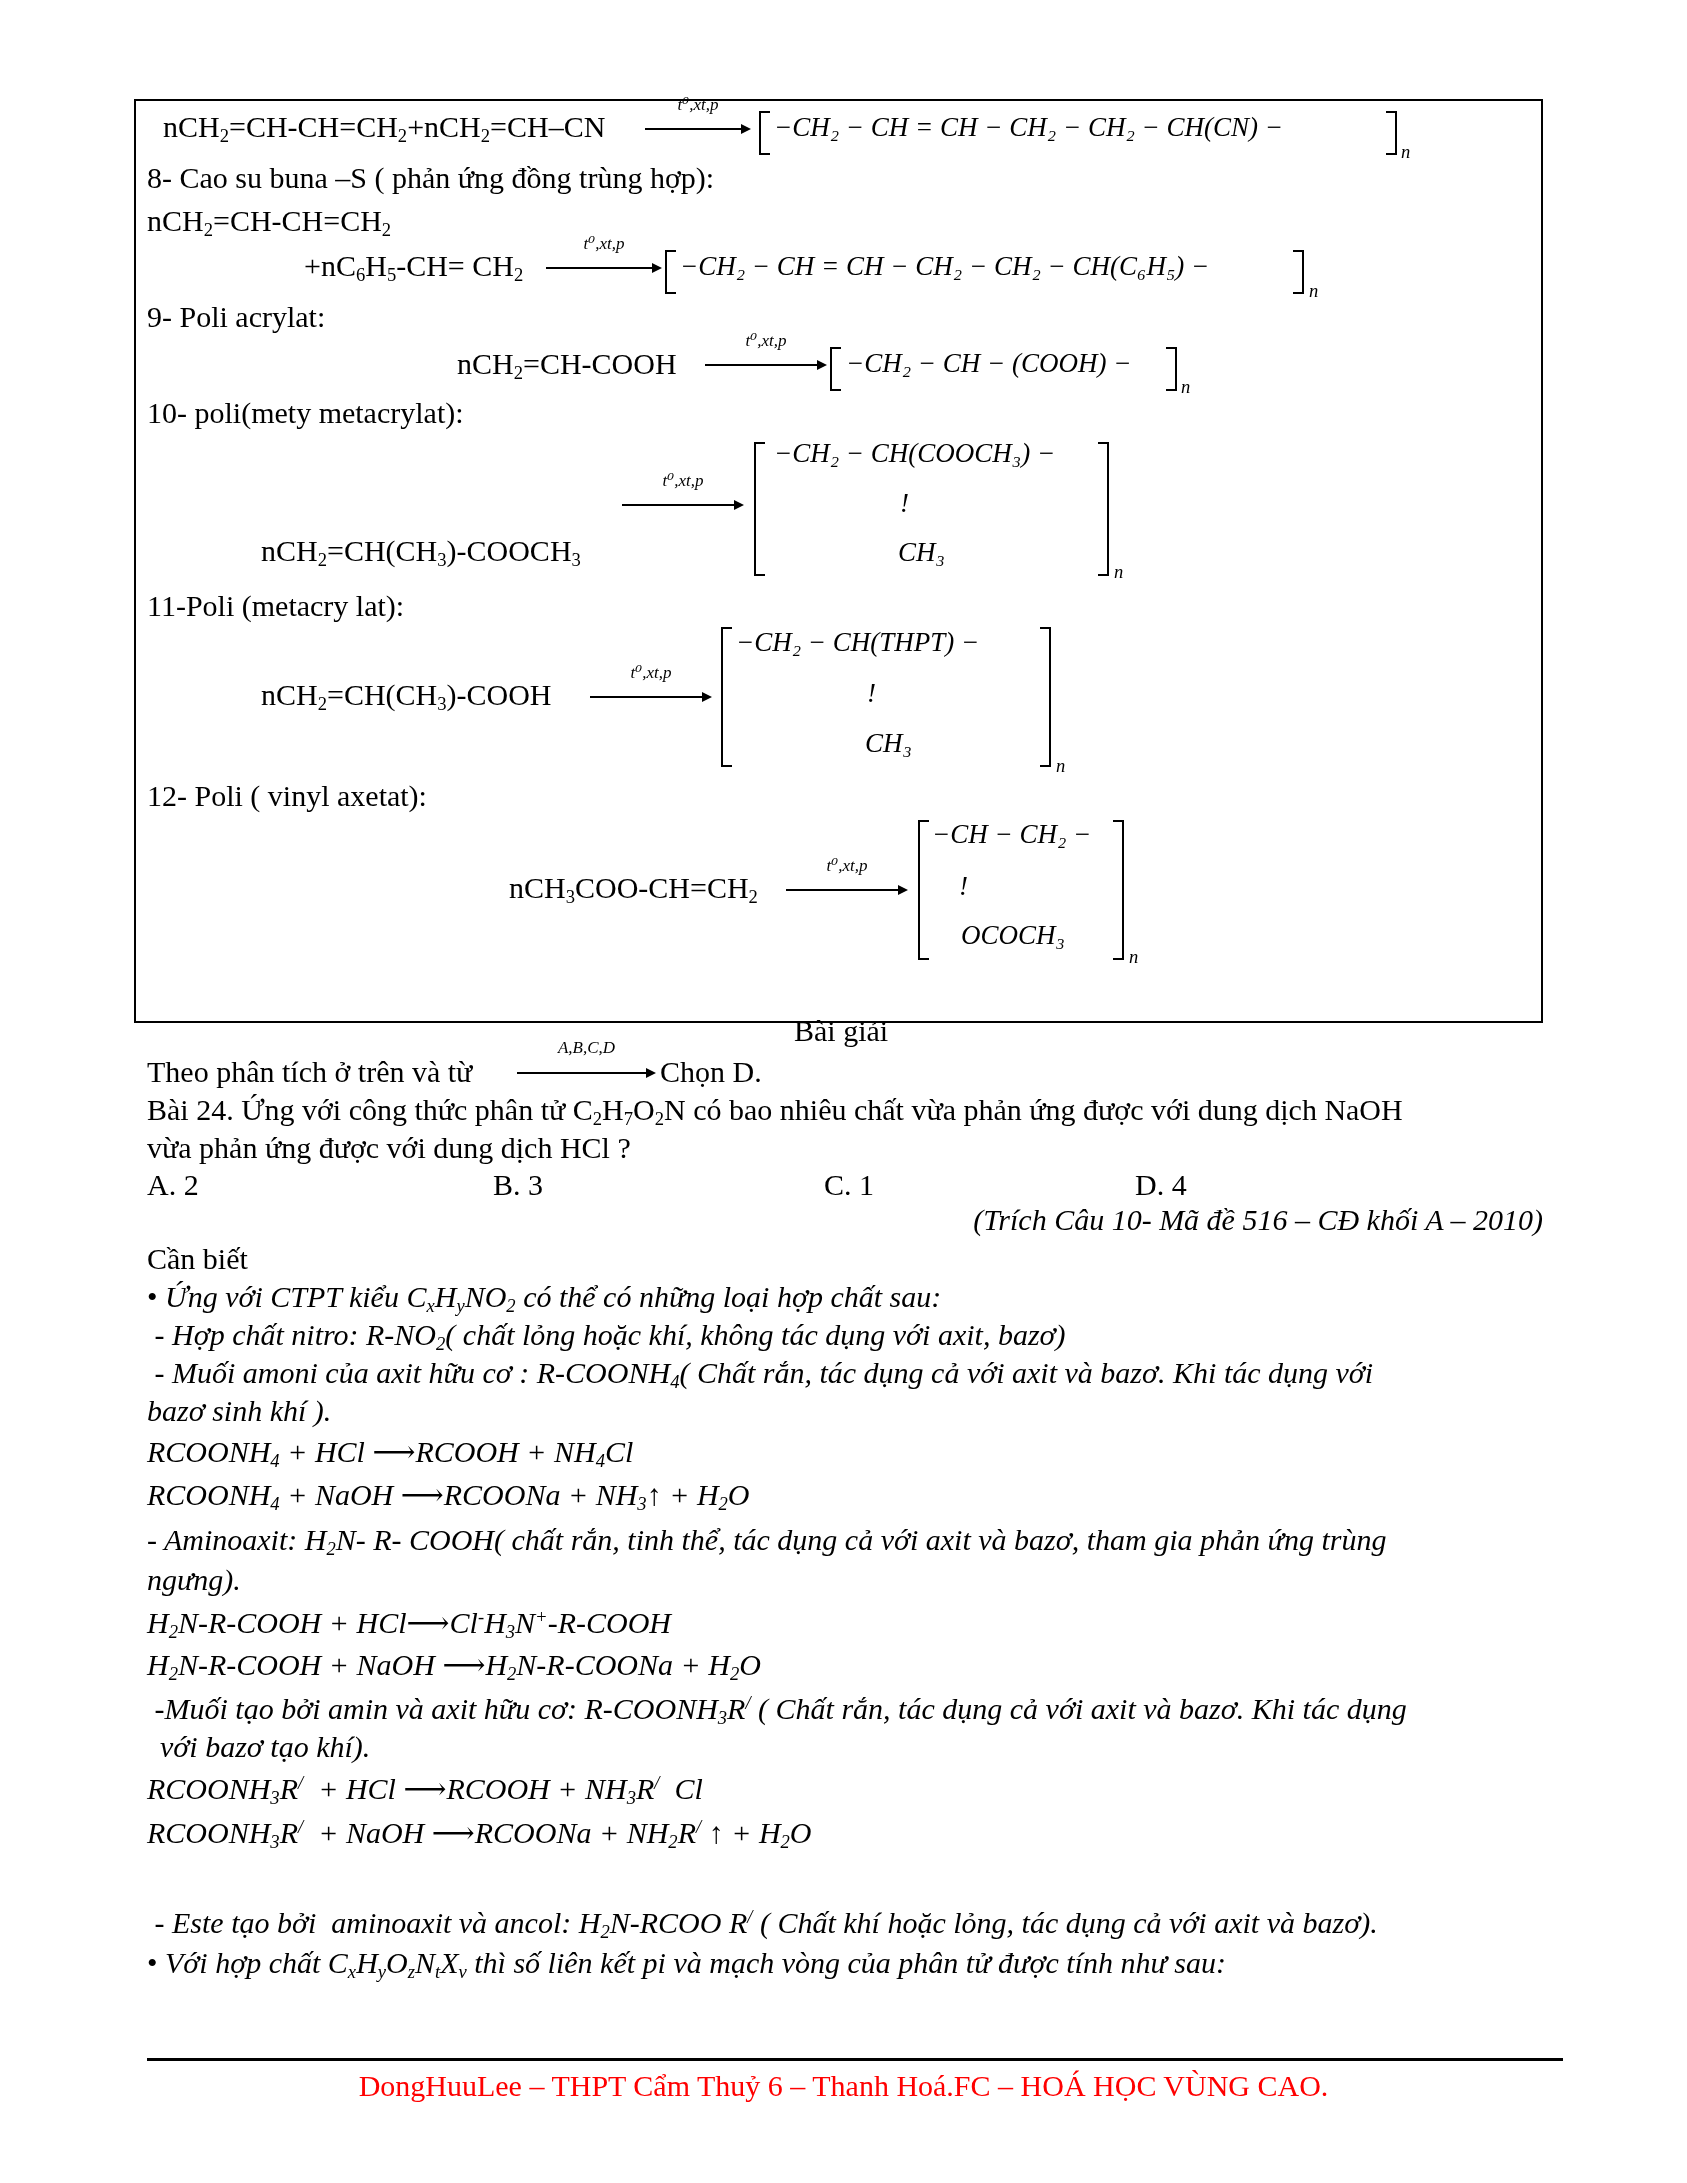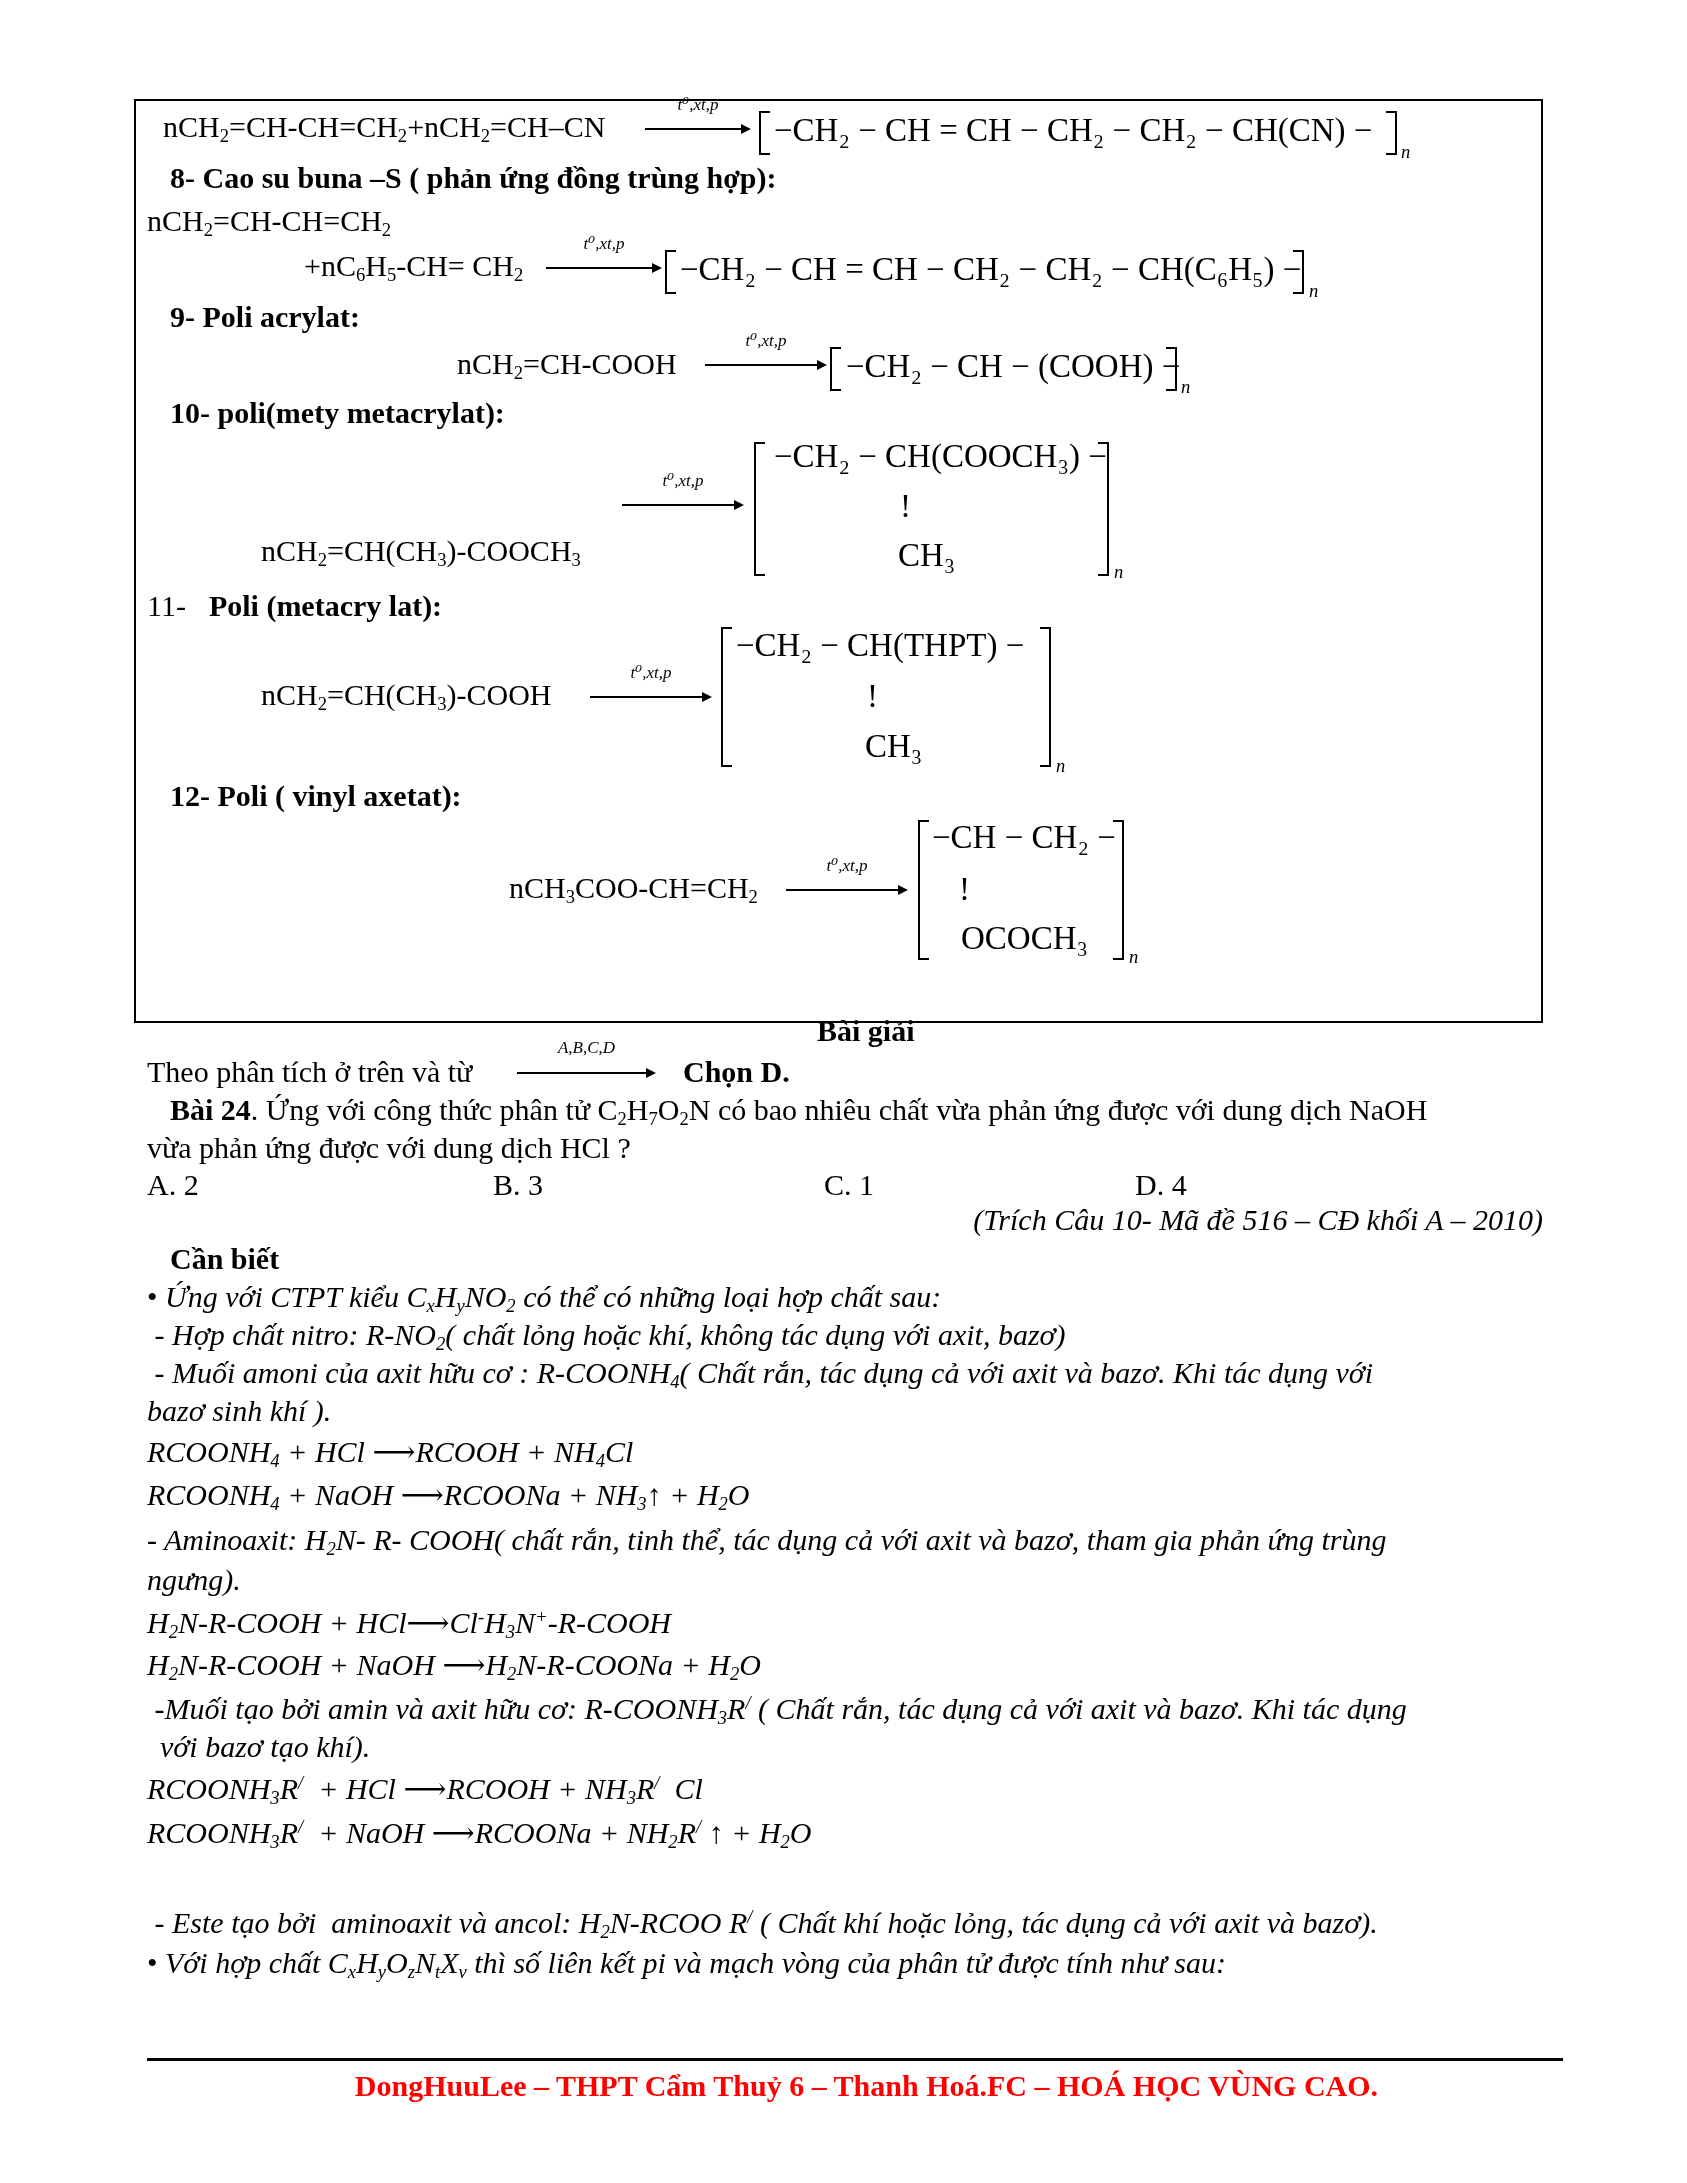--- a/index.html
+++ b/index.html
@@ -1,36 +1,36 @@
 <!DOCTYPE html>
 <html style="font-size:10.6px"><head>
 <meta charset="utf-8">
 <style>
   html, body { margin:0; padding:0; background:#fff; }
   body { width:1687px; height:2183px; position:relative; overflow:hidden;
          font-family:"Liberation Serif", "DejaVu Serif", serif; color:#000; }
   .abs { position:absolute; white-space:nowrap; }
   .t { font-size:30px; line-height:1; }
-  .b { font-weight:bold;margin-left:23px; }
+  .b { font-weight:normal; }
   .i { font-style:italic; }
   sub { font-size:0.62em; vertical-align:-0.28em; line-height:0; }
   sup { font-size:0.62em; vertical-align:0.55em; line-height:0; }
   .box { position:absolute; left:134px; top:99px; width:1405px; height:920px;
          border:2.6px solid #000; box-sizing:content-box; }
   .arrow { display:inline-block; position:relative; vertical-align:middle; }
   .arrow .line { position:absolute; left:0; right:9.3px; top:50%; height:2px; background:#000; transform:translateY(-50%); }
   .arrow .head { position:absolute; right:0; top:50%; width:0; height:0;
                  border-left:10.6px solid #000; border-top:5.3px solid transparent; border-bottom:5.3px solid transparent;
                  transform:translateY(-50%); }
   .arrow .cond { position:absolute; left:50%; top:-22.5px; transform:translateX(-50%);
                  font-size:17px; font-style:italic; white-space:nowrap; }
   .bracket { position:absolute; border:2px solid #000; }
   .lbr { border-right:none; width:9.3px; }
   .rbr { border-left:none; width:9.3px; }
-  .sq { font-size:33px; }
+  .sq { font-style:italic; font-size:27px; }
   .red { color:#ff0000; }
   .rule { position:absolute; left:147px; width:1416px; height:3.3px; background:#000; top:2058px; }
 </style>
 </head>
 <body>
 
 <div class="box"></div>
 
 <div class="abs t" style="left:147px; top:112px;margin-left:16px;">nCH<sub>2</sub>=CH-CH=CH<sub>2</sub>+nCH<sub>2</sub>=CH–CN</div>
 <div class="abs" style="left:645px; top:116px; width:106px; height:26.5px;">

